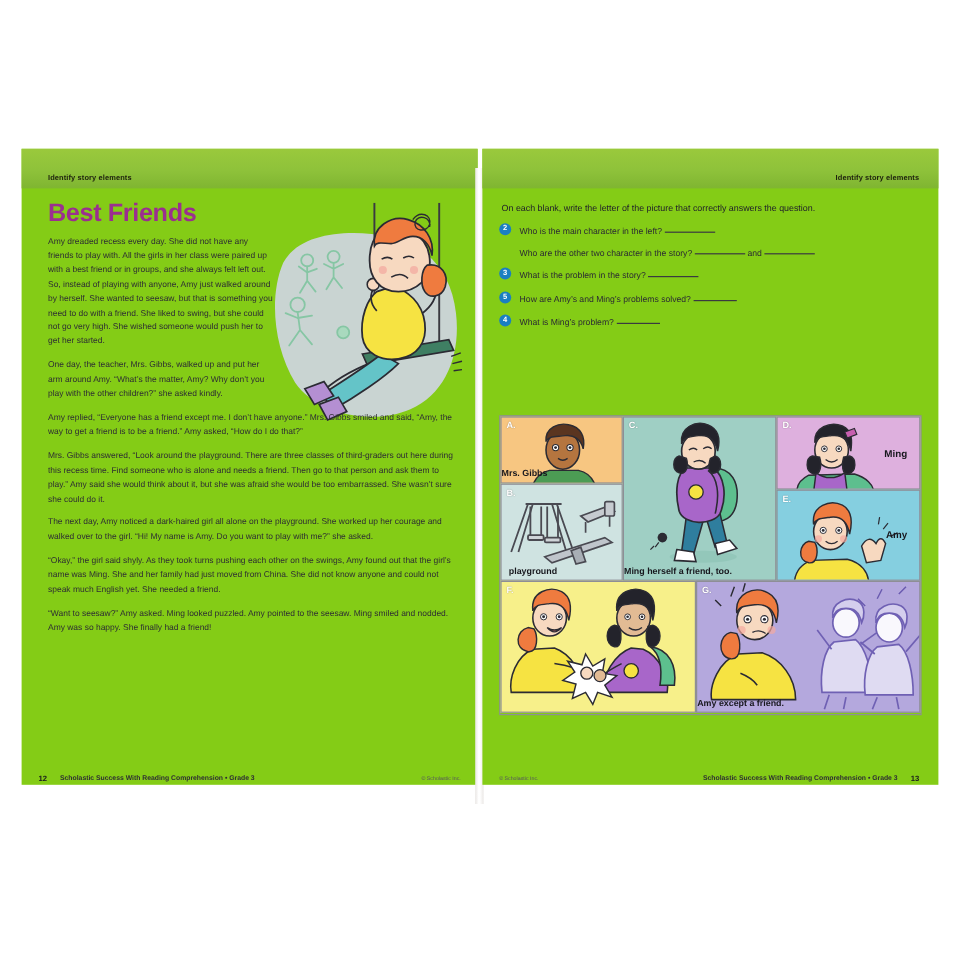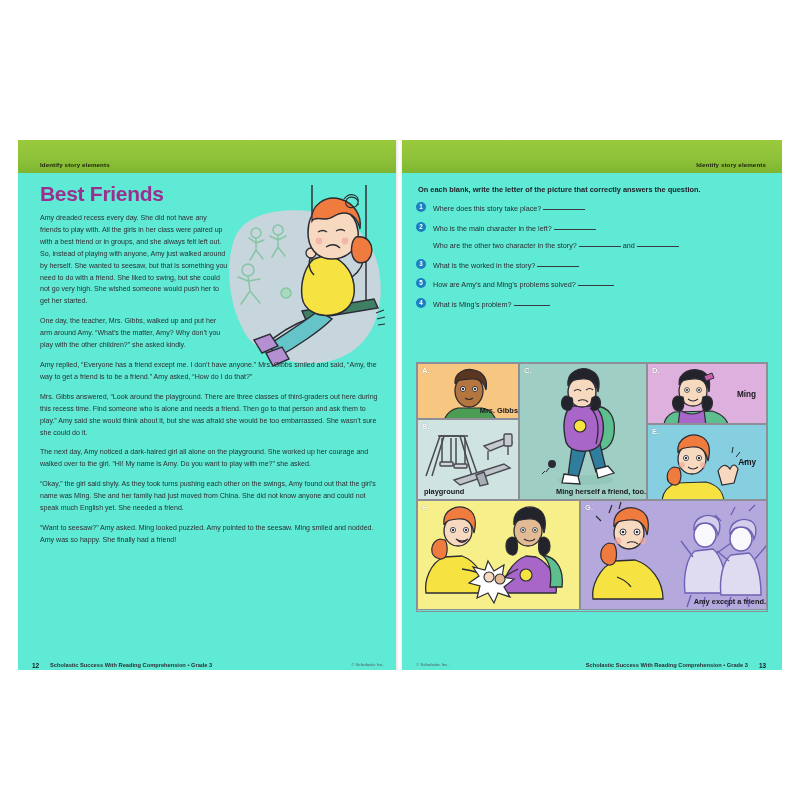--- a/index.html
+++ b/index.html
@@ -13,23 +13,23 @@
   }
   #spread {
     position: absolute;
     left: 0; top: 0;
     width: 800px;
     height: 800px;
     background: #ffffff;
   }
   .page {
     position: absolute;
-    top: 140px;
+    top: 124px;
     height: 530px;
-    background: #5eead4;
+    background: #84cc16;
   }
   #page-left  { left: 18px;  width: 380px; }
   #page-right { left: 402px; width: 380px; }
 
   .gutter {
     position: absolute;
     left: 396px; top: 140px;
     width: 7px; height: 530px;
     background: linear-gradient(to right,#e9e6e4,#ffffff 40%,#ffffff 55%,#ebe8e6);
   }
@@ -79,21 +79,21 @@
     width: 178px; height: 190px;
     pointer-events: none;
   }
 
   
   .directions {
     position: absolute;
     left: 16px; top: 45px;
     width: 350px;
     font-size: 7.4px;
-    font-weight: bold;
+    font-weight: normal;
     color: #22222a;
   }
   .qlist {
     position: absolute;
     left: 12px; top: 62px;
     width: 360px;
   }
   .qrow {
     position: relative;
     min-height: 13px;
@@ -146,21 +146,21 @@
     font-size: 7.6px;
     font-weight: bold;
     color: #ffffff;
     text-shadow: 0 0 1px rgba(0,0,0,.45);
     z-index: 4;
   }
   .cell .cap {
     position: absolute;
     left: 0; bottom: 3px;
     width: 100%;
-    text-align: right;
+    text-align: left;
     font-size: 7.4px;
     font-weight: bold;
     color: #17171d;
     z-index: 4;
     line-height: 9.5px;
   }
   .cell .cap.left { text-align: left; padding-left: 6px; width: auto; margin-top: 40px; }
   .cell .nametag {
     position: absolute;
     right: 10px; top: 50%;
@@ -291,37 +291,33 @@
   <div class="page" id="page-right">
 
     <div class="green-bar" id="bar-right">
       <span class="label">Identify story elements</span>
     </div>
 
     <div class="directions">On each blank, write the letter of the picture that correctly answers the question.</div>
 
     <div class="qlist">
 
-      <div class="qrow">
-        <span class="qnum">1</span>
-        <span>Where does this story take place?</span><span class="blank"></span>
-      </div>
 
       <div class="qrow">
         <span class="qnum">2</span>
         <span>Who is the main character in the left?</span><span class="blank"></span>
       </div>
 
       <div class="qrow sub">
         <span>Who are the other two character in the story?</span><span class="blank"></span><span>and</span><span class="blank"></span>
       </div>
 
       <div class="qrow">
         <span class="qnum">3</span>
-        <span>What is the worked in the story?</span><span class="blank"></span>
+        <span>What is the problem in the story?</span><span class="blank"></span>
       </div>
 
       <div class="qrow">
         <span class="qnum">5</span>
         <span>How are Amy’s and Ming’s problems solved?</span><span class="blank short"></span>
       </div>
 
       <div class="qrow">
         <span class="qnum">4</span>
         <span>What is Ming’s problem?</span><span class="blank short"></span>

